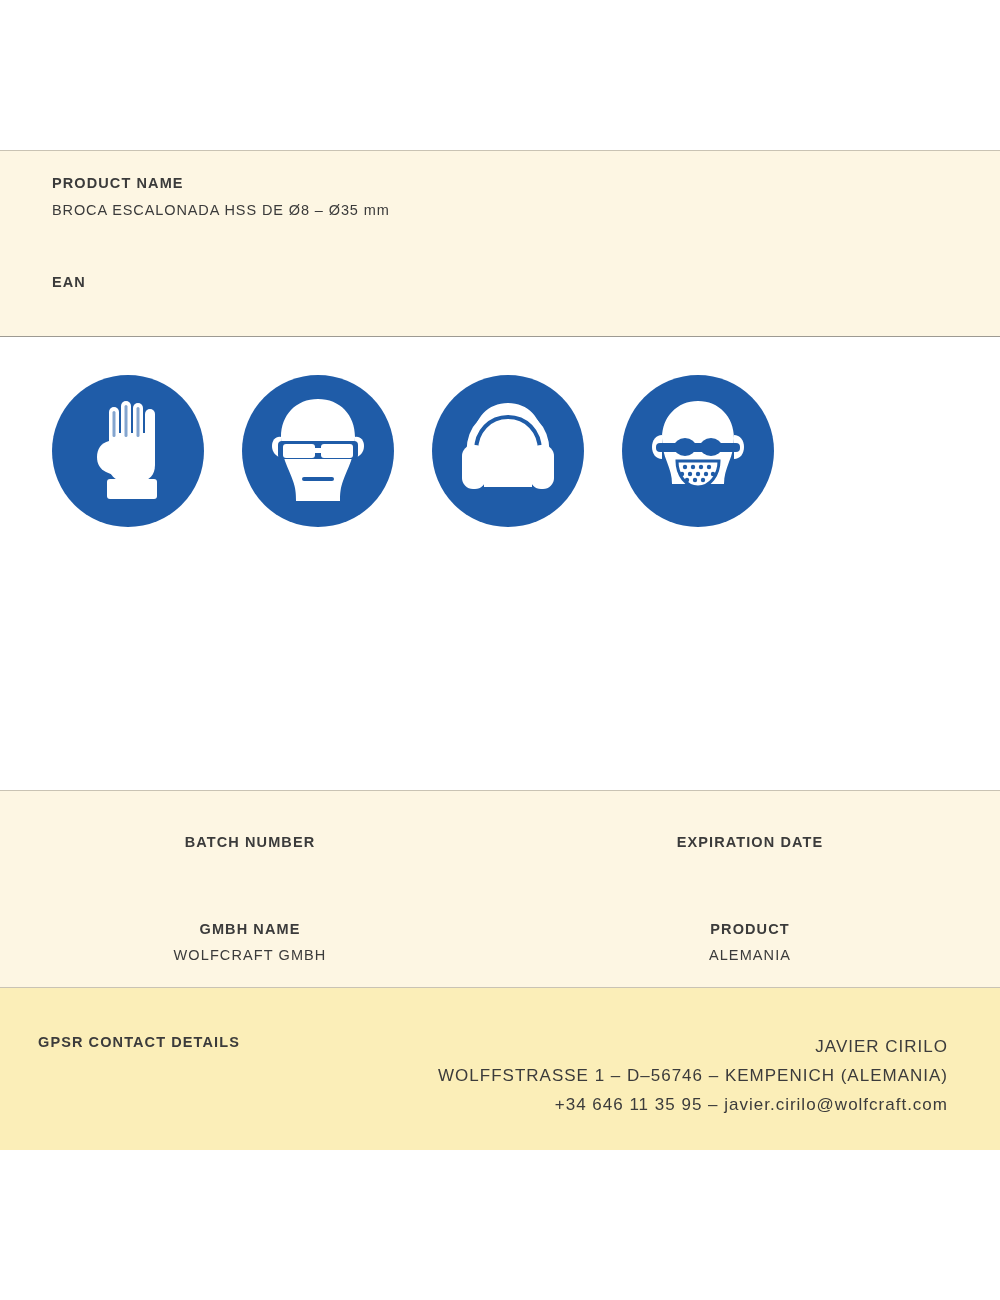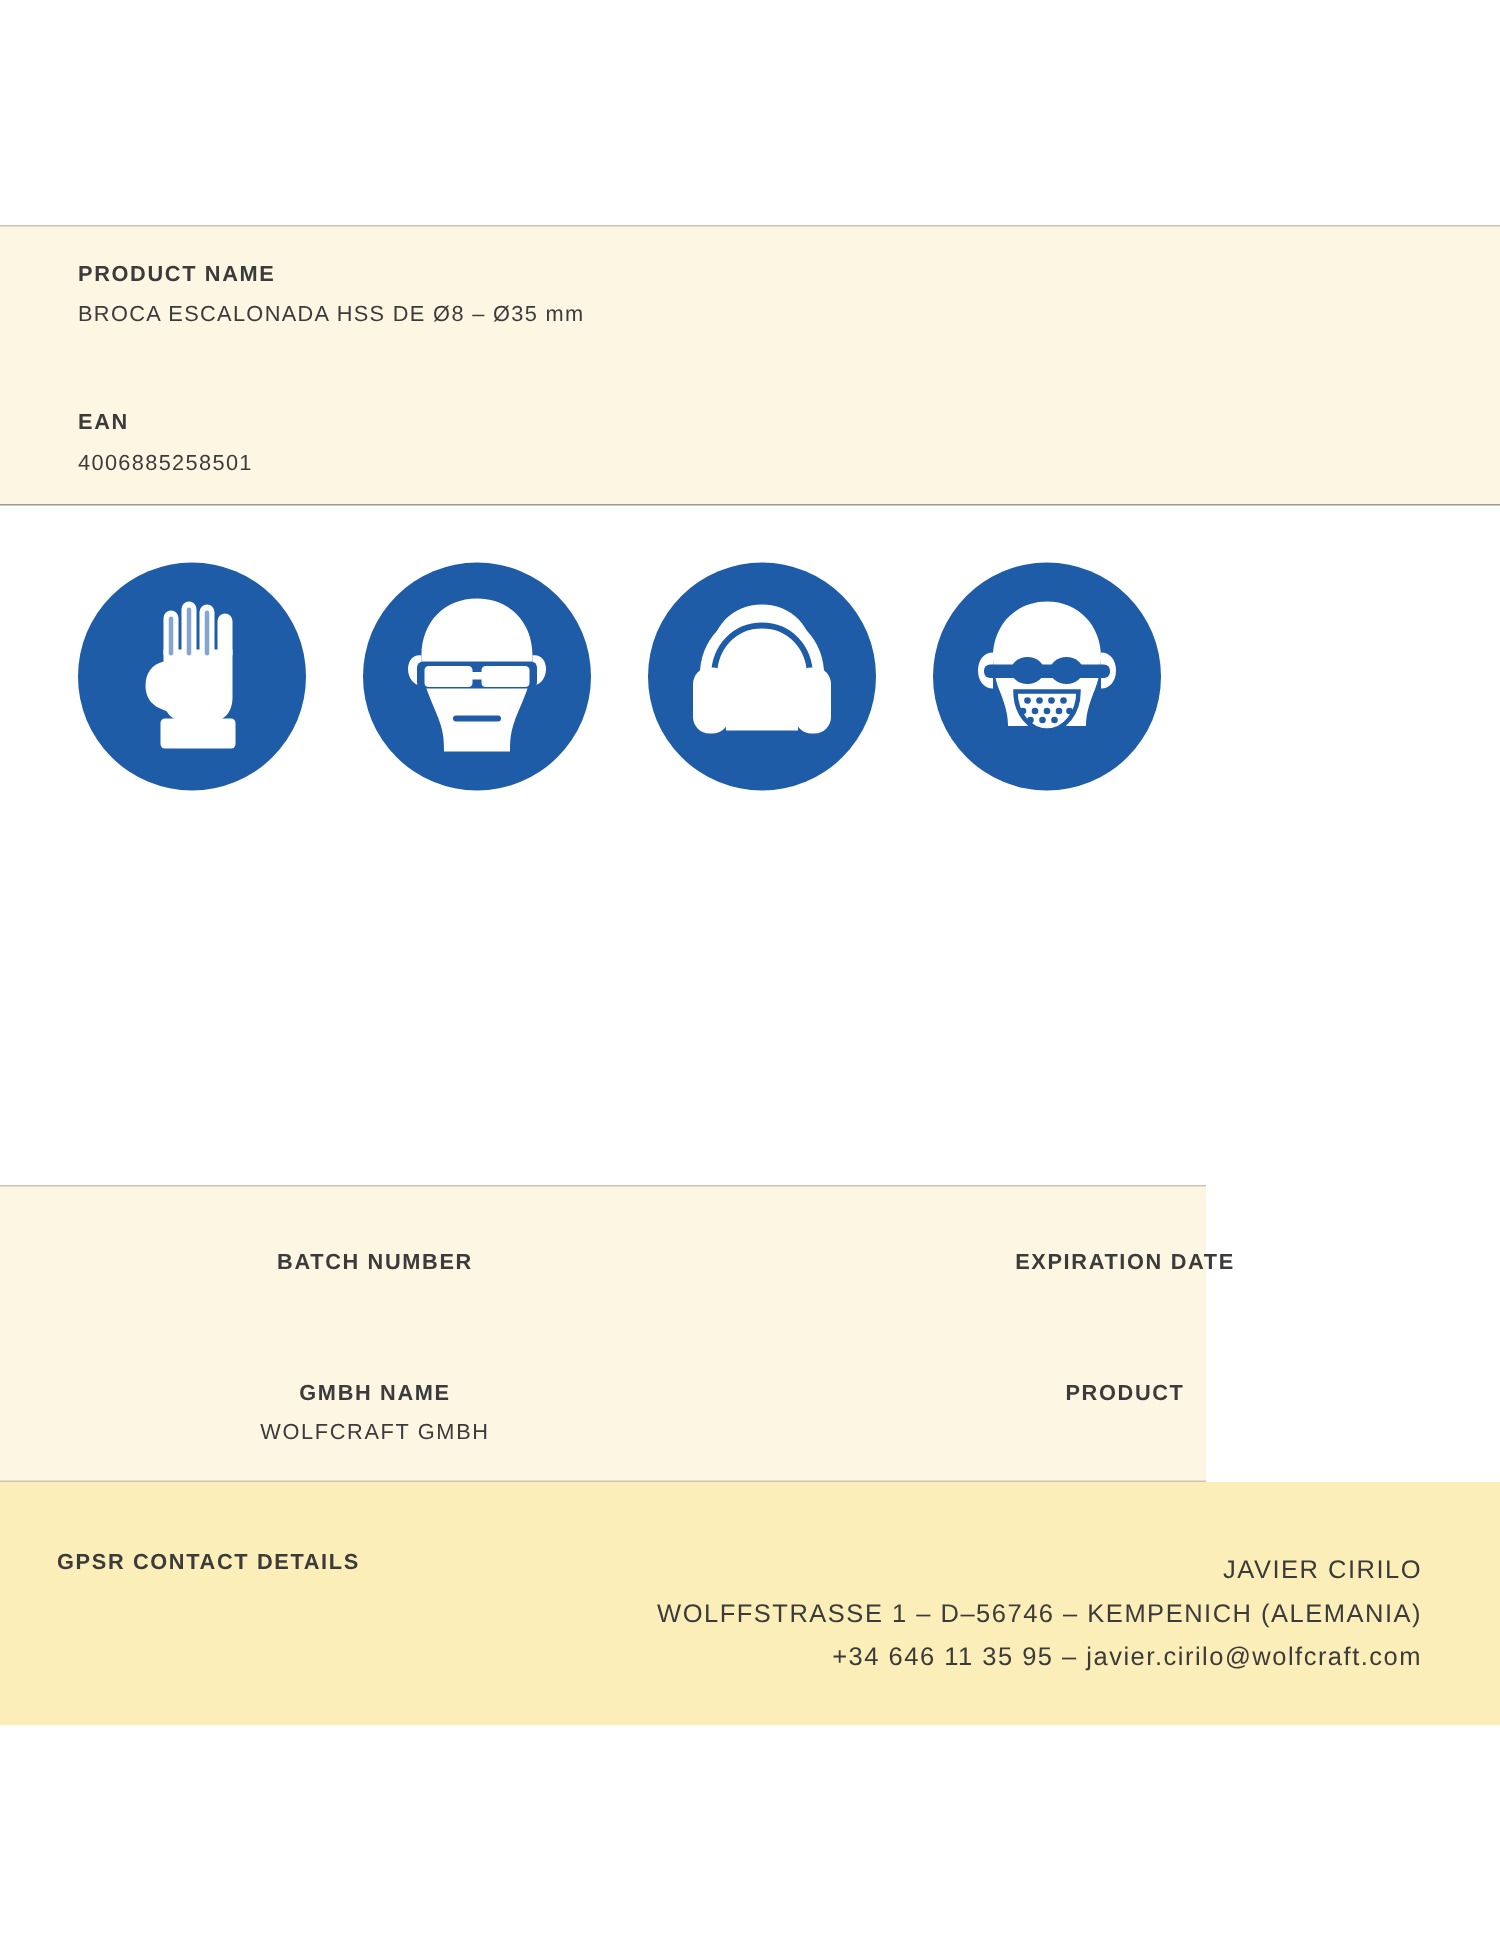--- a/index.html
+++ b/index.html
@@ -78,21 +78,21 @@
     display: block;
     width: 152px;
     height: 152px;
   }
 
   
   .band-info {
     position: absolute;
     left: 0;
     top: 790px;
-    width: 804px;
+    width: 1000px;
     height: 198px;
     background: #fdf6e3;
     border-top: 1px solid #c9c3b4;
     border-bottom: 1px solid #c9c3b4;
     box-sizing: border-box;
   }
   .info-grid {
     position: absolute;
     left: 0;
     top: 0;
@@ -157,21 +157,20 @@
 <body>
 
 <div class="page">
 
   <div class="band-product">
     <div class="inner">
       <div class="field-label">PRODUCT NAME</div>
       <div class="field-value">BROCA ESCALONADA HSS DE Ø8 – Ø35 mm</div>
       <div class="gap-block">
         <div class="field-label">EAN</div>
-        <div class="field-value">4006885258501</div>
       </div>
     </div>
   </div>
 
   <div class="pictograms">
 
     <div class="picto">
       <svg viewBox="0 0 152 152" xmlns="http://www.w3.org/2000/svg">
         <g fill="#ffffff">
 
@@ -280,20 +279,21 @@
           <div class="info-val"></div>
         </div>
       </div>
       <div class="info-row row-2">
         <div class="info-cell">
           <div class="info-head">GMBH NAME</div>
           <div class="info-val">WOLFCRAFT GMBH</div>
         </div>
         <div class="info-cell">
           <div class="info-head">PRODUCT</div>
+          <div class="info-val">ALEMANIA</div>
         </div>
       </div>
     </div>
   </div>
 
   <div class="band-contact">
     <div class="contact-label">GPSR CONTACT DETAILS</div>
     <div class="contact-lines">
       <div>JAVIER CIRILO</div>
       <div>WOLFFSTRASSE 1 – D–56746 – KEMPENICH (ALEMANIA)</div>

